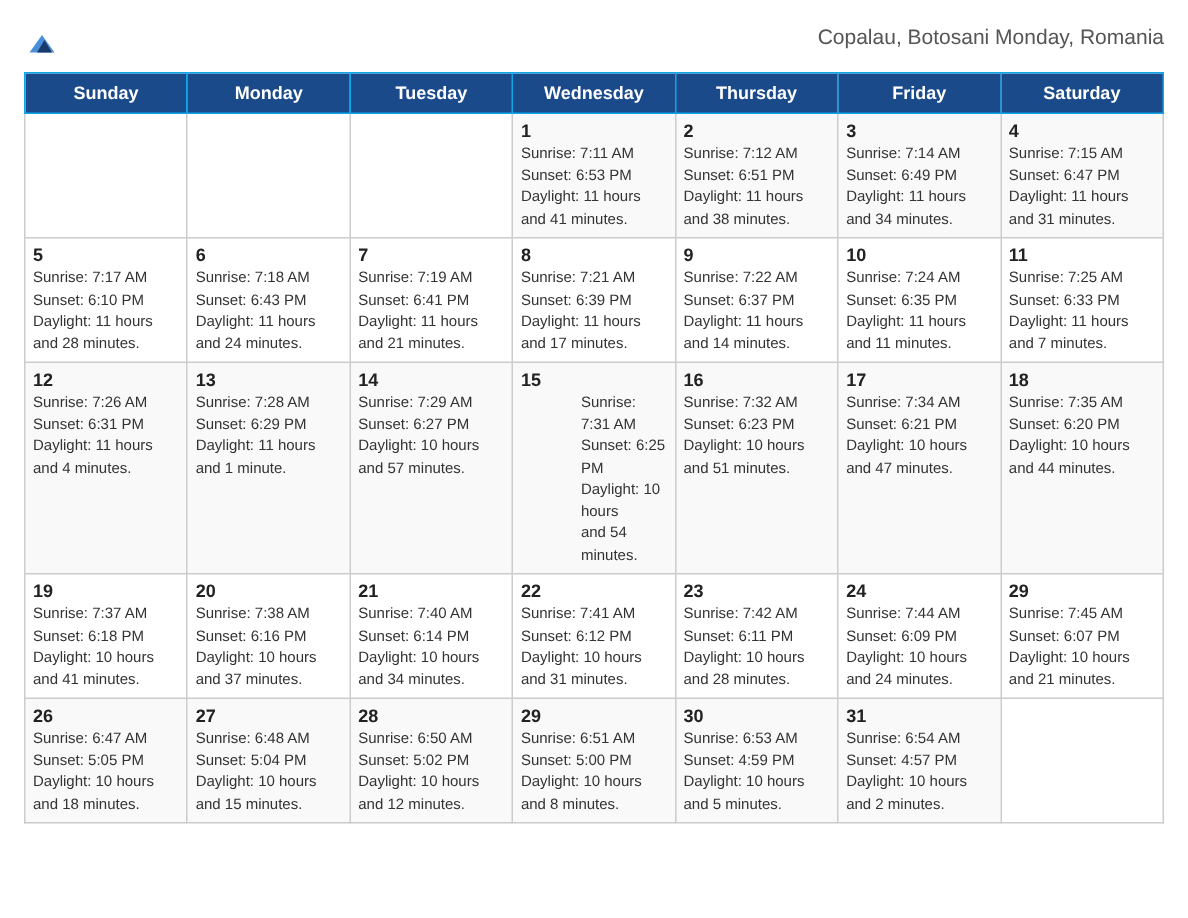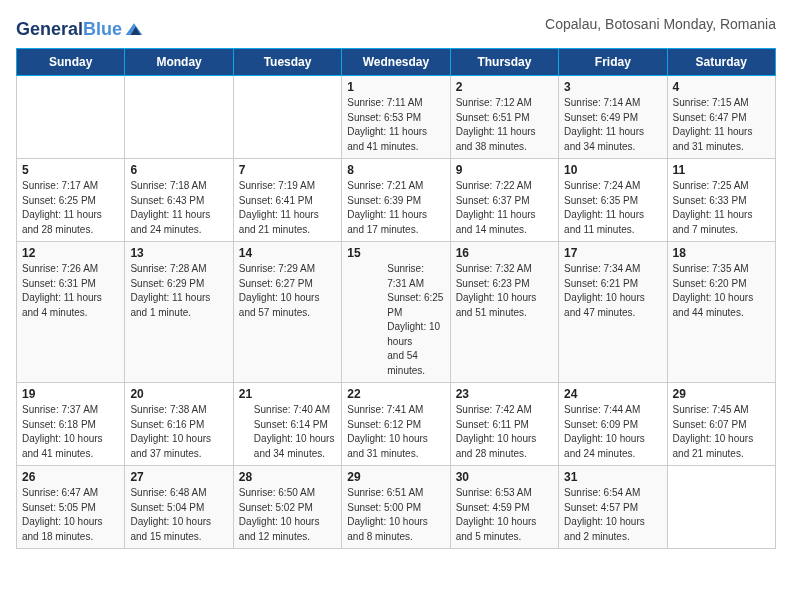--- a/index.html
+++ b/index.html
@@ -88,21 +88,20 @@
       background: #fff !important;
     }
   </style>
 </head>
 <body>
 
 <div class="header-area">
   <div class="logo">
     <div>
       <div style="display:flex;align-items:center;">
-        <span class="logo-text">General<span>Blue</span></span>
         <svg class="logo-icon" viewBox="0 0 24 24">
           <polygon points="2,18 12,4 22,18" fill="#4a90d9"></polygon>
           <polygon points="8,18 14,8 20,18" fill="#1a3a6b"></polygon>
         </svg>
       </div>
     </div>
   </div>
   <div class="title-area">
     <div class="subtitle">Copalau, Botosani Monday, Romania</div>
   </div>
@@ -151,21 +150,21 @@
           <div class="day-info" style="white-space: pre-line;">Sunrise: 7:15 AM
 Sunset: 6:47 PM
 Daylight: 11 hours
 and 31 minutes.</div>
         </td>
       </tr>
       <tr>
         <td>
           <div class="day-num">5</div>
           <div class="day-info" style="white-space: pre-line;">Sunrise: 7:17 AM
-Sunset: 6:25 PM
+Sunset: 6:10 PM
 Daylight: 11 hours
 and 28 minutes.</div>
         </td>
         <td>
           <div class="day-num">6</div>
           <div class="day-info" style="white-space: pre-line;">Sunrise: 7:18 AM
 Sunset: 6:43 PM
 Daylight: 11 hours
 and 24 minutes.</div>
         </td>
@@ -266,21 +265,21 @@
         </td>
         <td>
           <div class="day-num">20</div>
           <div class="day-info" style="white-space: pre-line;">Sunrise: 7:38 AM
 Sunset: 6:16 PM
 Daylight: 10 hours
 and 37 minutes.</div>
         </td>
         <td>
           <div class="day-num">21</div>
-          <div class="day-info" style="white-space: pre-line; margin-left: 15px;">Sunrise: 7:40 AM
+          <div class="day-info" style="white-space: pre-line;">Sunrise: 7:40 AM
 Sunset: 6:14 PM
 Daylight: 10 hours
 and 34 minutes.</div>
         </td>
         <td>
           <div class="day-num">22</div>
           <div class="day-info" style="white-space: pre-line;">Sunrise: 7:41 AM
 Sunset: 6:12 PM
 Daylight: 10 hours
 and 31 minutes.</div>

